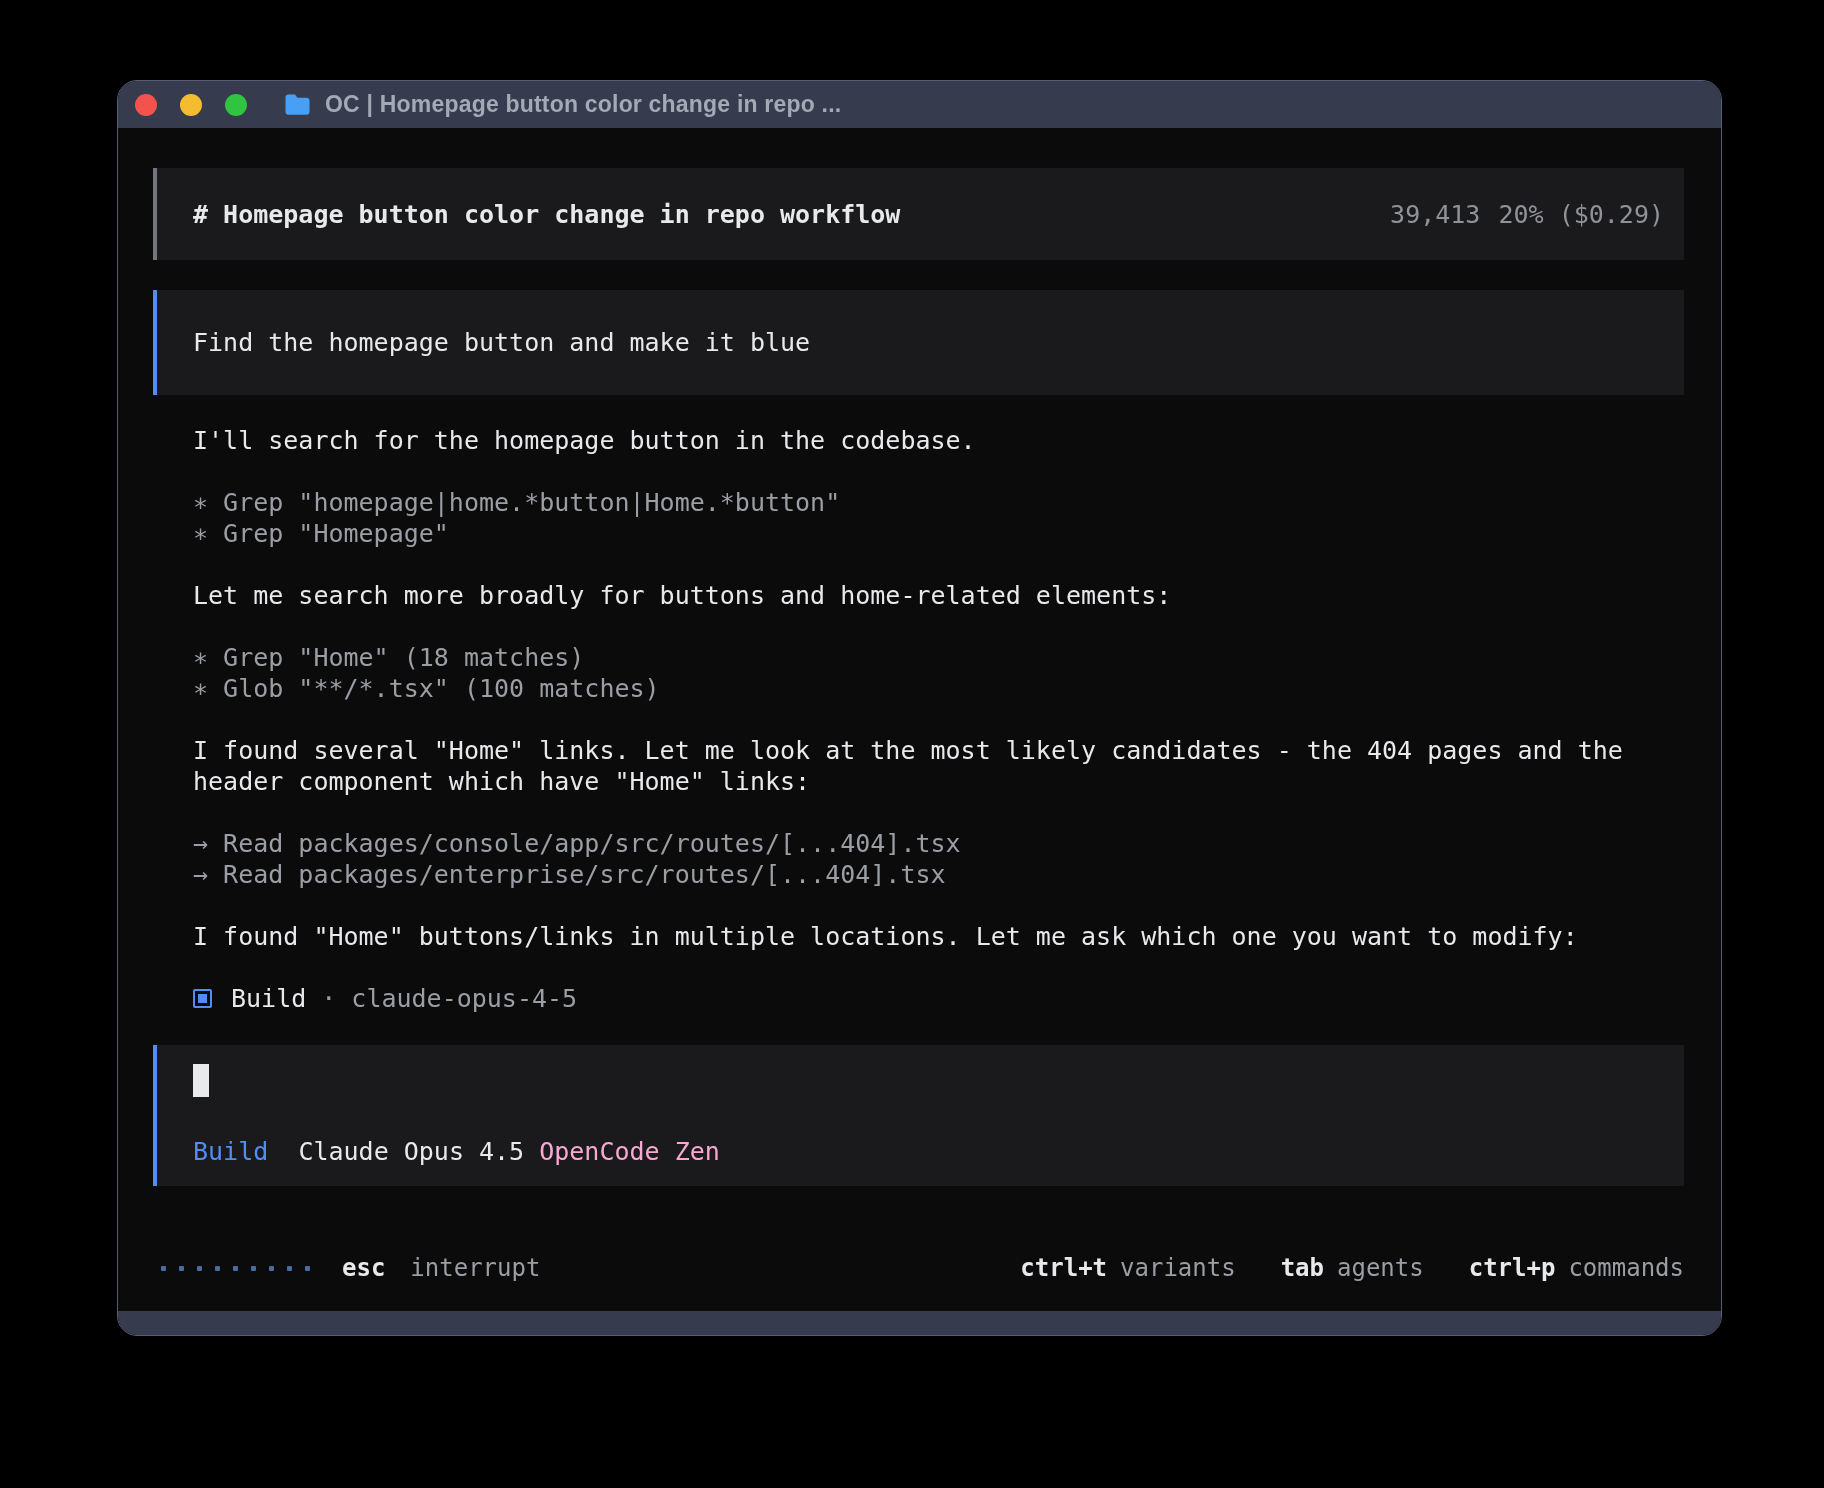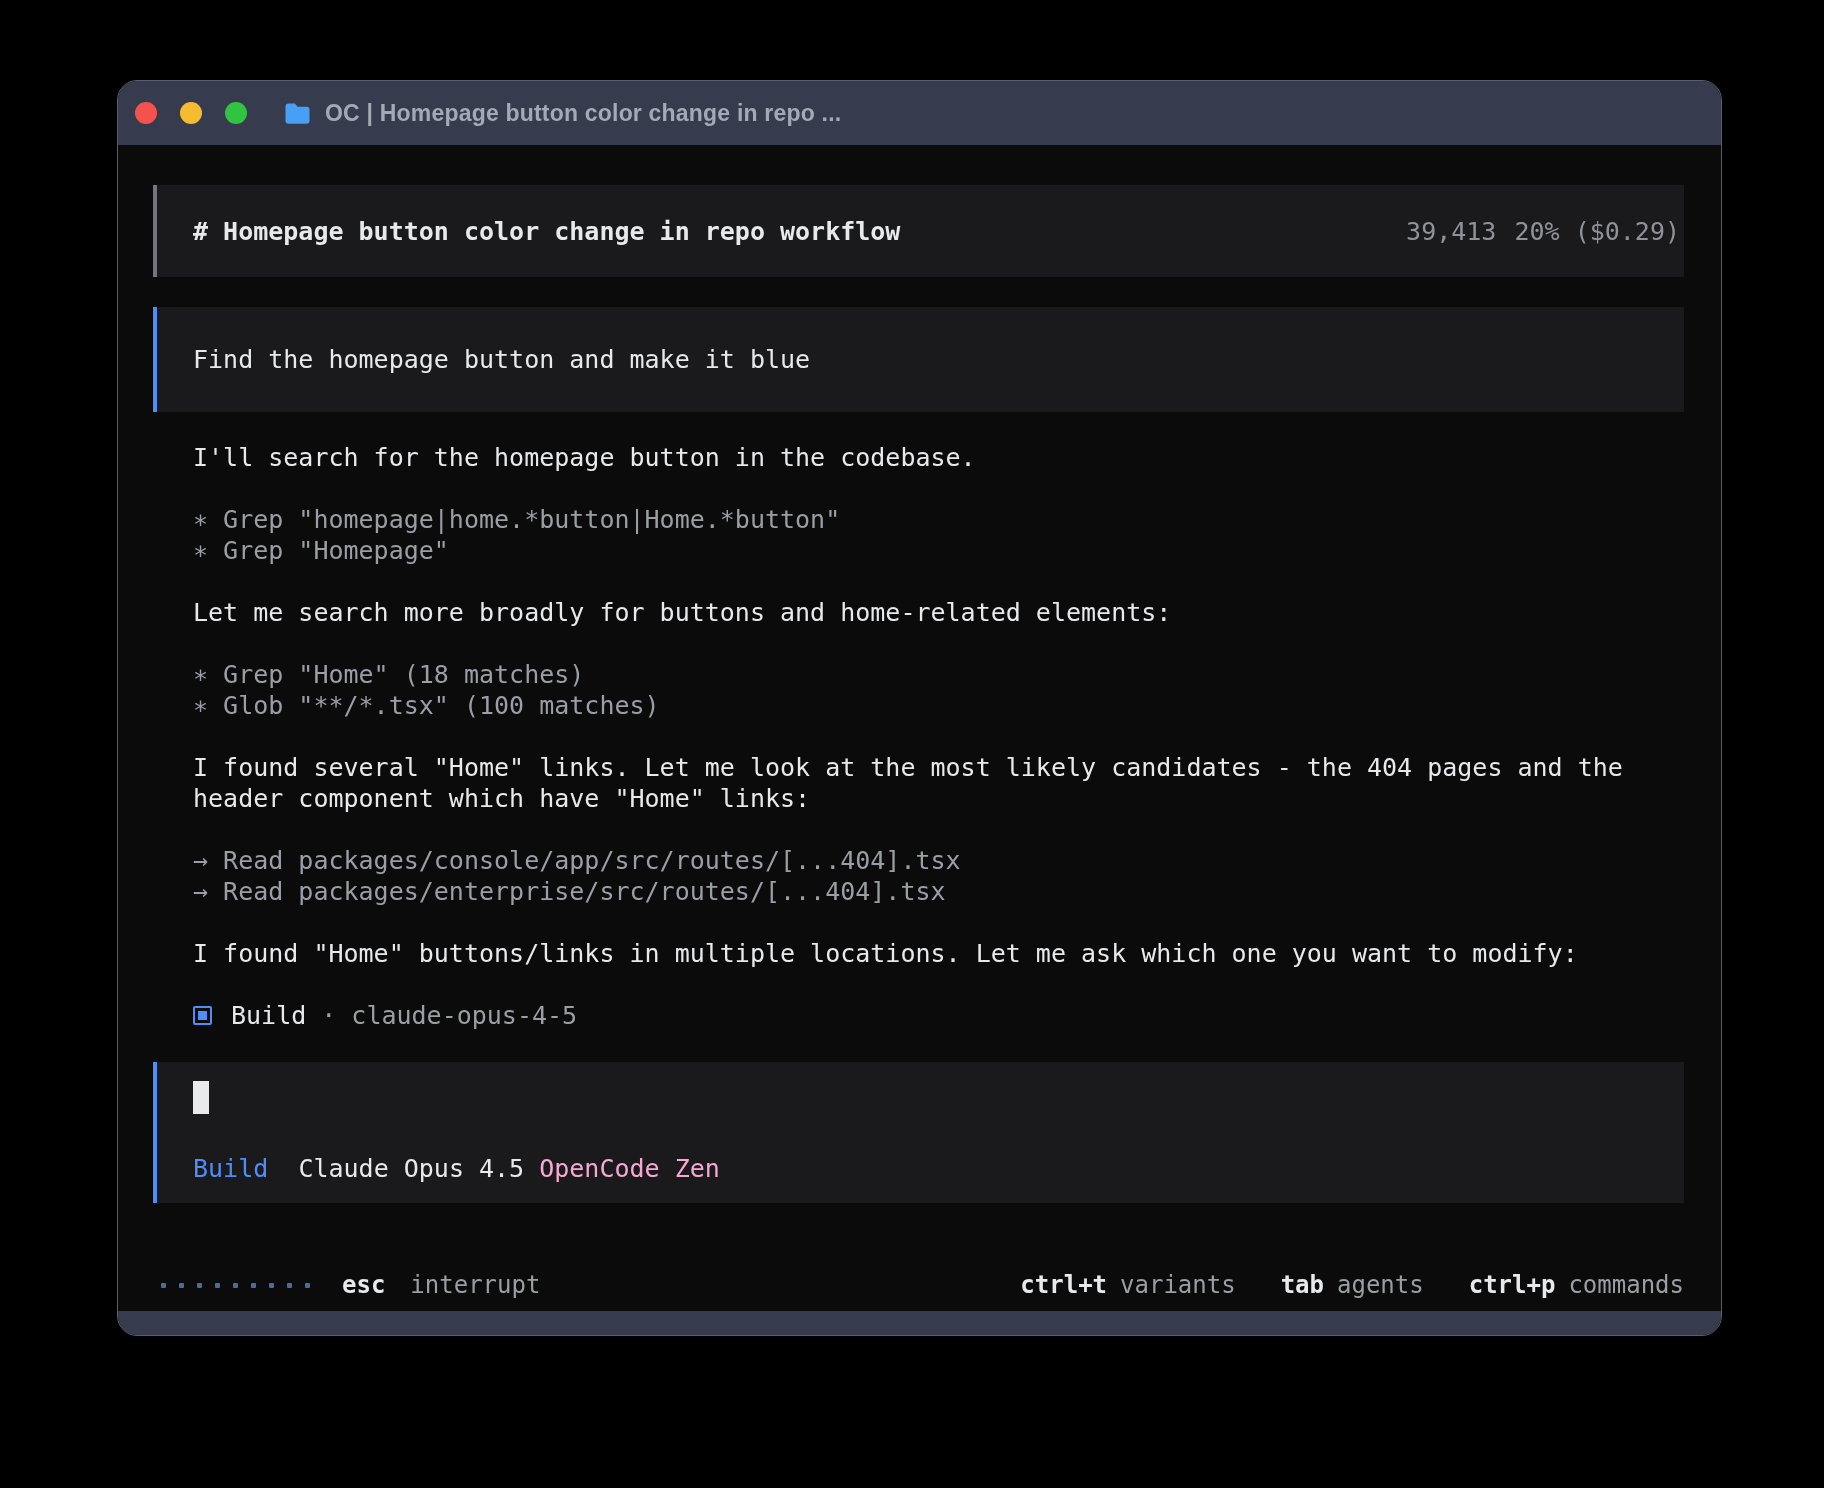--- a/index.html
+++ b/index.html
@@ -10,21 +10,21 @@
     position: absolute; left: 117px; top: 80px;
     width: 1605px; height: 1256px;
     background: #0b0b0c;
     border: 1px solid #575d72;
     border-radius: 20px;
     overflow: hidden;
   }
 
   
   .titlebar {
-    height: 64px; background: #363c4e;
+    height: 47px; background: #363c4e;
     display: flex; align-items: center;
     padding-left: 17px;
   }
   .traffic-lights { display: flex; gap: 23px; align-items: center; }
   .tl { width: 22px; height: 22px; border-radius: 50%; display: inline-block; }
   .tl.red    { background: #f4534d; }
   .tl.yellow { background: #f5bc30; }
   .tl.green  { background: #30c441; }
   .folder-wrap { margin-left: 37px; display: flex; align-items: center; }
   .titlebar-title {
@@ -49,21 +49,21 @@
 
   .block {
     background: #1a1a1c;
     border-left: 4px solid #73767e;
     padding: 0 36px;
   }
 
   .header-block {
     height: 92px;
     display: flex; align-items: center; justify-content: space-between;
-    padding-right: 4px;
+    padding-right: 20px;
   }
   .header-title { font-weight: bold; color: #e8e9eb; white-space: nowrap; }
   .header-stats { display: inline-flex; gap: 18px; color: #8f9297; white-space: nowrap; }
 
   .user-block {
     margin-top: 30px;
     height: 105px;
     border-left-color: #4f8ef7;
     display: flex; align-items: center;
   }

